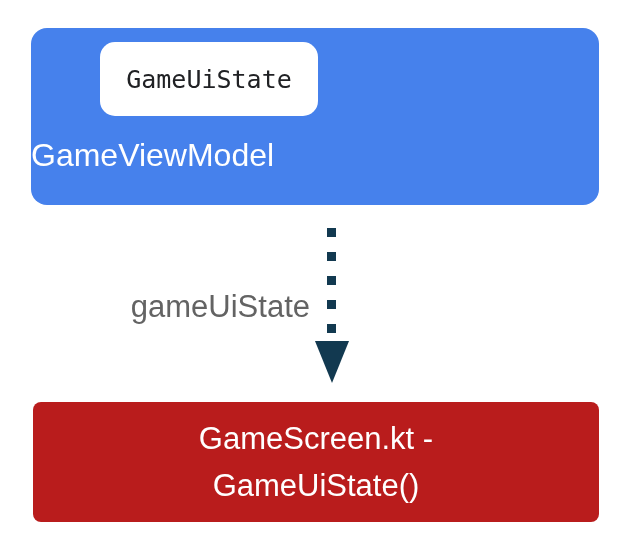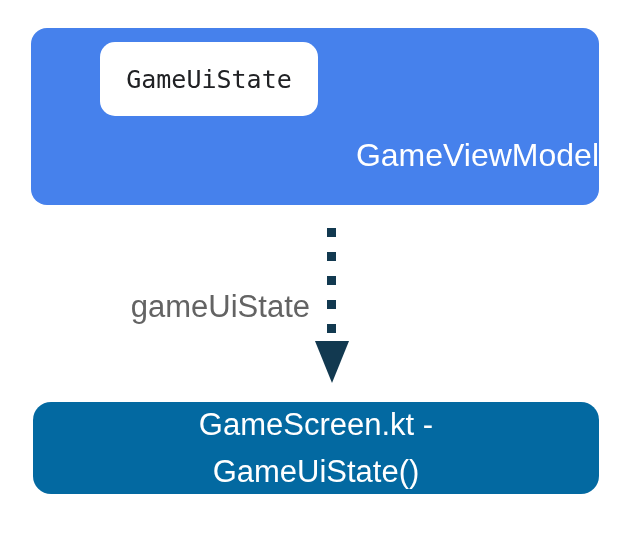--- a/index.html
+++ b/index.html
@@ -43,21 +43,21 @@
       color: #202124;
       white-space: nowrap;
     }
     .viewmodel-label {
       position: absolute;
       left: 0;
       right: 0;
       top: 103px;
       height: 48px;
       line-height: 48px;
-      text-align: right;
+      text-align: left;
       color: #ffffff;
       font-size: 32px;
       white-space: nowrap;
     }
     
     .arrow-dots {
       position: absolute;
       left: 327px;
       top: 228px;
       width: 9px;
@@ -91,23 +91,23 @@
       color: #636363;
       font-size: 31px;
       white-space: nowrap;
     }
     
     .screen-box {
       position: absolute;
       left: 33px;
       top: 402px;
       width: 566px;
-      height: 92px;
-      background: #0369a1;
-      border-radius: 18px;
+      height: 120px;
+      background: #b91c1c;
+      border-radius: 8px;
       display: flex;
       flex-direction: column;
       align-items: center;
       justify-content: center;
     }
     .screen-label-line {
       color: #ffffff;
       font-size: 31px;
       line-height: 47px;
       text-align: center;

